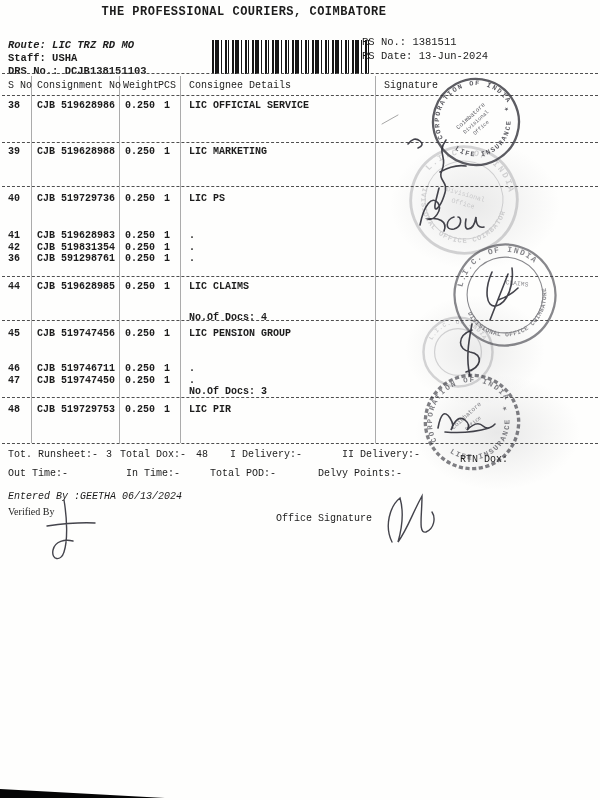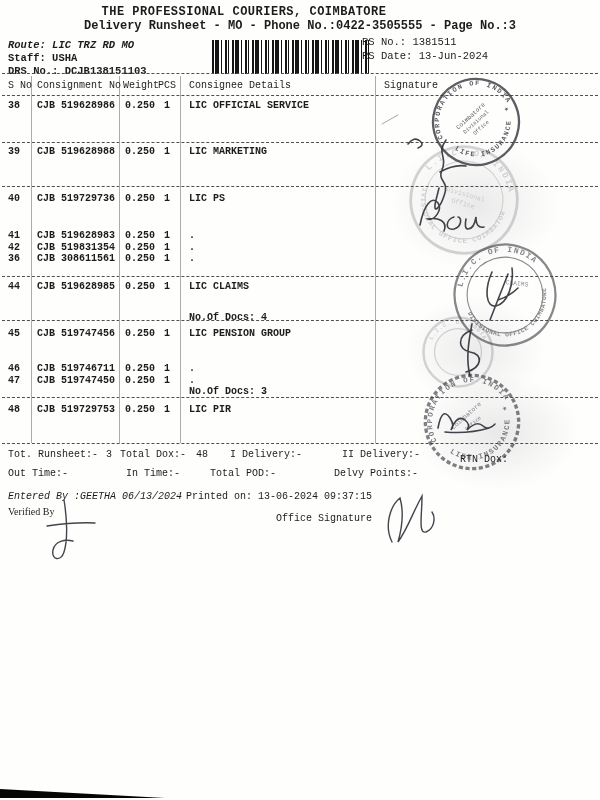--- a/index.html
+++ b/index.html
@@ -35,21 +35,20 @@
   .sig-overlay{position:absolute;left:0;top:0;pointer-events:none;}
   .wedge{position:absolute;left:0;bottom:2px;width:165px;height:9px;background:#050505;
     clip-path:polygon(0 0,100% 100%,0 100%);}
 </style>
 </head>
 <body>
 
 <div class="page">
 
   <div class="abs title1">THE PROFESSIONAL COURIERS, COIMBATORE</div>
-  <div class="abs title2">Delivery Runsheet - MO - Phone No.:0422-3505555 - Page No.:3</div>
 
   <div class="abs metab" style="top:40px;left:8px;font-style:italic;">Route: LIC TRZ RD MO</div>
   <div class="abs metab" style="top:53px;left:8px;">Staff: USHA</div>
   <div class="abs metab" style="top:66px;left:8px;">DRS No.: DCJB138151103</div>
 
   <div class="barcode"></div>
 
   <div class="abs rsb" style="top:37px;left:362px;">RS No.: 1381511</div>
   <div class="abs rsb" style="top:51px;left:362px;">RS Date: 13-Jun-2024</div>
 
@@ -110,21 +109,21 @@
   </div>
   <div class="trow" style="top:242px;">
     <span class="c sno">42</span>
     <span class="c con">CJB 519831354</span>
     <span class="c wt">0.250</span>
     <span class="c pcs">1</span>
     <span class="c cons">.</span>
   </div>
   <div class="trow" style="top:253px;">
     <span class="c sno">36</span>
-    <span class="c con">CJB 308611561</span>
+    <span class="c con">CJB 591298761</span>
     <span class="c wt">0.250</span>
     <span class="c pcs">1</span>
     <span class="c cons">.</span>
   </div>
   <span class="note" style="top:264px;left:189px;margin-top:48px;">No.Of Docs: 4</span>
 
   <div class="trow" style="top:281px;">
     <span class="c sno">44</span>
     <span class="c con">CJB 519628985</span>
     <span class="c wt">0.250</span>
@@ -166,24 +165,23 @@
   <span class="abs sum" style="top:450px;left:106px;">3</span>
   <span class="abs sum" style="top:450px;left:120px;">Total Dox:-</span>
   <span class="abs sum" style="top:450px;left:196px;">48</span>
   <span class="abs sum" style="top:450px;left:230px;">I Delivery:-</span>
   <span class="abs sum" style="top:450px;left:342px;">II Delivery:-</span>
   <span class="abs sum" style="top:455px;left:460px;">RTN Dox:</span>
 
   <span class="abs sum" style="top:469px;left:8px;">Out Time:-</span>
   <span class="abs sum" style="top:469px;left:126px;">In Time:-</span>
   <span class="abs sum" style="top:469px;left:210px;">Total POD:-</span>
-  <span class="abs sum" style="top:469px;left:318px;margin-left:16px;">Delvy Points:-</span>
+  <span class="abs sum" style="top:469px;left:318px;">Delvy Points:-</span>
 
   <span class="abs foot" style="top:492px;left:8px;font-style:italic;">Entered By :GEETHA 06/13/2024</span>
-  <span class="abs foot" style="top:492px;left:186px;">Printed on: 13-06-2024 09:37:15</span>
   <span class="abs foot" style="top:507px;left:8px;font-family:Liberation Serif, serif;">Verified By</span>
   <span class="abs foot" style="top:514px;left:276px;">Office Signature</span>
 
   <svg class="stamp" style="left:430px;top:76px;" width="92" height="92" viewBox="0 0 120 120">
     <g transform="rotate(-28 60 60)" stroke="#34343c" fill="#34343c" opacity="0.8">
       <circle cx="60" cy="60" r="56" fill="none" stroke-width="3"></circle>
       <path id="a-top" d="M 12,60 A 48,48 0 0 1 108,60" fill="none" stroke="none"></path>
       <path id="a-bot" d="M 15,60 A 45,45 0 0 0 105,60" fill="none" stroke="none"></path>
       <text font-size="9" font-weight="bold" letter-spacing="2" stroke="none">
         <textPath href="#a-top" startOffset="50%" text-anchor="middle">CORPORATION OF INDIA</textPath>

